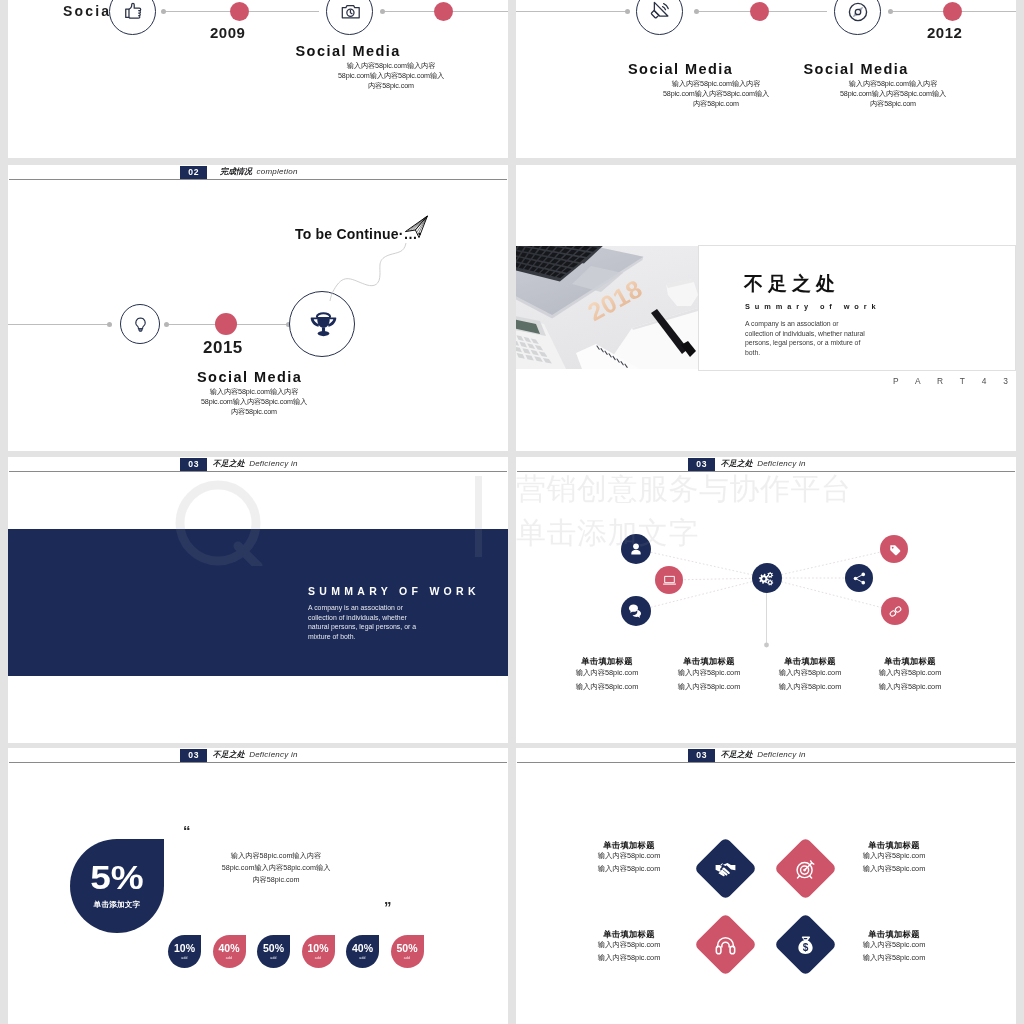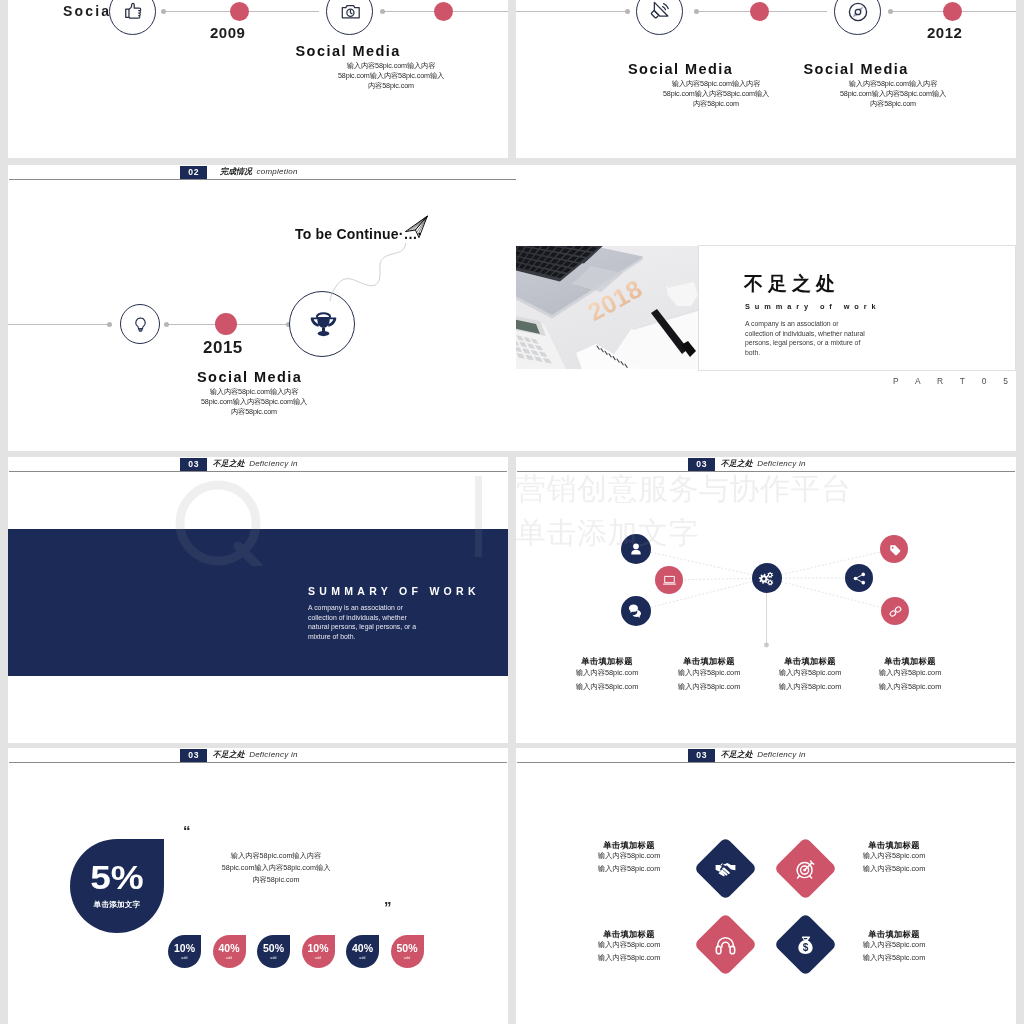--- a/index.html
+++ b/index.html
@@ -2,21 +2,21 @@
 <html><head>
 <meta charset="utf-8">
 <style>
   html,body{margin:0;padding:0;}
   body{width:1024px;height:1024px;background:#e3e3e3;font-family:"Liberation Sans",sans-serif;overflow:hidden;}
   .grid{position:absolute;left:0;top:0;width:1024px;height:1024px;}
   .slide{position:absolute;background:#fff;overflow:hidden;}
   
   #s1{left:8px;  top:-128px; width:500px; height:286px;}
   #s2{left:516px;top:-128px; width:500px; height:286px;}
-  #s3{left:8px;  top:165px;  width:500px; height:286px;padding-left:36px;}
+  #s3{left:8px;  top:165px;  width:500px; height:286px;}
   #s4{left:516px;top:165px;  width:500px; height:286px;}
   #s5{left:8px;  top:457px;  width:500px; height:286px;}
   #s6{left:516px;top:457px;  width:500px; height:286px;}
   #s7{left:8px;  top:748px;  width:500px; height:286px;}
   #s8{left:516px;top:748px;  width:500px; height:286px;}
 
   
   .shdr{position:absolute;left:0;top:0;width:100%;height:20px;}
   .shdr .rule{position:absolute;left:1px;right:1px;top:14.4px;height:0.9px;background:#8a8a8a;}
   .shdr .num{position:absolute;top:1.4px;width:27px;height:12.2px;background:#1b2a57;color:#fff;
@@ -424,21 +424,21 @@
           <text x="0" y="25" font-size="25" font-weight="bold" fill="url(#woodg)" font-family="'Liberation Sans',sans-serif" letter-spacing="0.4">2018</text>
         </g>
         </g>
       </svg>
     </div>
     <div class="photo-card">
       <div class="d-cn">不足之处</div>
       <div class="d-en">Summary of work</div>
       <div class="d-p">A company is an association or collection of individuals, whether natural persons, legal persons, or a mixture of both.</div>
     </div>
-    <div class="d-part">P A R T  0 5</div>
+    <div class="d-part">P A R T  4 3</div>
   </div>
 
   <div class="slide" id="s5">
     <div class="shdr">
       <div class="rule"></div>
       <div class="num" style="left:172.3px;">03</div>
       <div class="ttl" style="left:204.7px;"><span>不足之处</span>&nbsp;&nbsp;<span class="en">Deficiency in</span></div>
     </div>
     <div class="banner">
       <div class="b-ttl">SUMMARY OF WORK</div>

